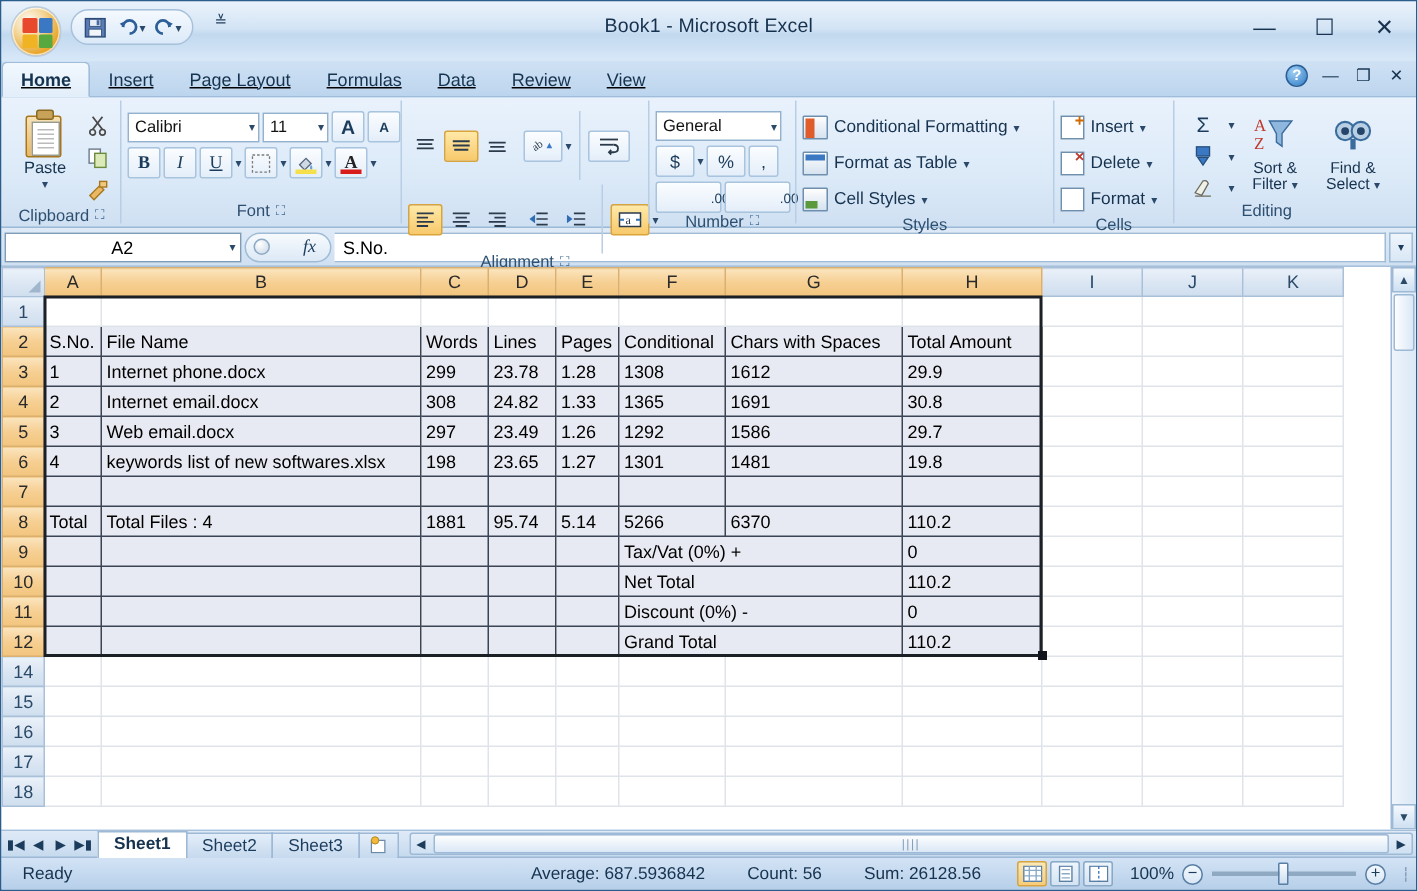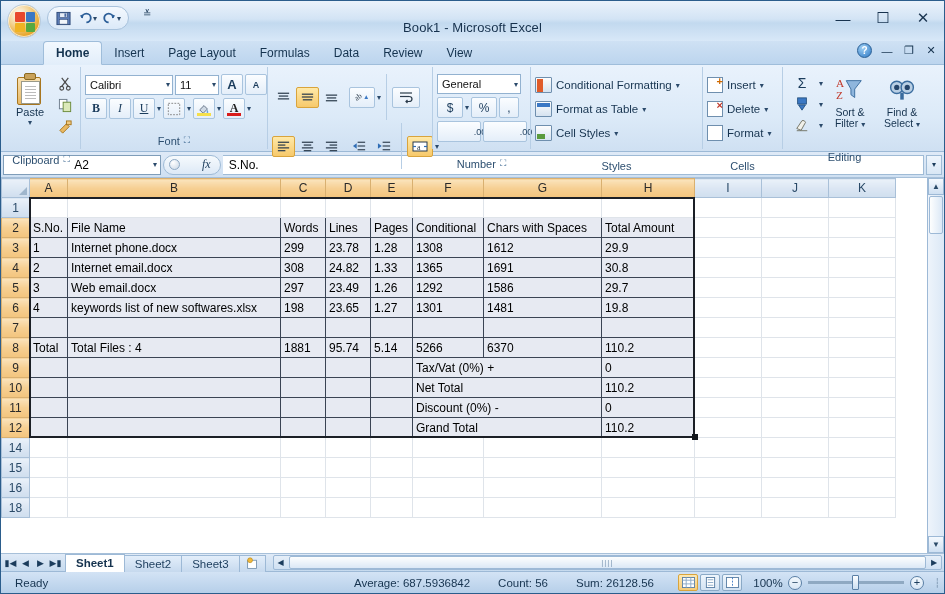--- a/index.html
+++ b/index.html
@@ -51,34 +51,34 @@
     padding: 0 7px 0 5px;
   }
   .qat-btn {
     width: 20px; height: 19px; display:flex; align-items:center; justify-content:center;
     border-radius: 2px; cursor: default;
   }
   .qat-caret { font-size: 8px; color:#2b4a6b; margin-left:-4px; }
   .qat-more { position:absolute; left:142px; top:7px; font-size:10px; color:#24405e;}
 
   .win-title {
-    position: absolute; left: 0; right: 0; top: 19px; text-align: center;
+    position: absolute; left: 0; right: 0; top: 8px; text-align: center;
     font-size: 13px; color: #16314d;
     letter-spacing: .1px;
   }
   .win-buttons { position:absolute; right: 6px; top: 4px; display:flex; gap:10px; }
   .win-btn { width: 30px; height: 26px; display:flex; align-items:center; justify-content:center;
              color:#18334f; font-size:15px; }
 
   
   .tabstrip {
     height: 24px; flex: none; position: relative;
     background: linear-gradient(to bottom,#cfe1f4,#bcd5ee);
     border-bottom: 1px solid #9fbdda;
-    display: flex; align-items: flex-end; padding-left: 42px;
+    display: flex; align-items: flex-end;  text-decoration: underline;
   }
   .tab {
     height: 23px; padding: 0 12px; display:flex; align-items:center;
     font-size: 12px; color: #15334f;
     border-radius: 4px 4px 0 0;
   }
   .tab.active {
     background: linear-gradient(to bottom,#f2f8fe,#e2eefa);
     border: 1px solid #9fbdda; border-bottom-color: #e2eefa;
     font-weight: bold; color:#14334f; margin-bottom:-1px; height:24px;
@@ -95,21 +95,21 @@
   
   .ribbon {
     height: 87px; flex: none;
     background: linear-gradient(to bottom,#e9f2fc 0%, #dceaf8 60%, #cfe0f2 100%);
     border-bottom: 1px solid #9cb9d6;
     display: flex; padding: 2px 0 0 1px; position: relative;
   }
   .rgroup {
     position: relative; height: 82px;
     padding: 2px 4px 0 4px;
-    display: flex; flex-direction: column; gap: 16px;
+    display: flex; flex-direction: column;
   }
   .rgroup + .rgroup { border-left: 1px solid #b7cee5; }
   .rg-body { flex:1; display:flex; align-items:flex-start; padding-top:2px; }
   .rg-title {
     height: 14px; text-align:center; font-size: 11px; color:#2d4f70;
     display:flex; align-items:flex-start; justify-content:center; gap:4px;
   }
   .dlg-launcher { font-size:9px; color:#3a6791; }
 
   .big-btn { width:54px; display:flex; flex-direction:column; align-items:center; padding-top:2px; }
@@ -1015,20 +1015,34 @@
             <td class="cell"></td>
         <td class="cell"></td>
             <td class="cell"></td>
         <td class="cell"></td>
             <td class="cell"></td>
         <td class="cell"></td>
             <td class="cell"></td>
         <td class="cell"></td>
       </tr>
       <tr>
+        <td class="rowhdr plain">17</td>
+        <td class="cell"></td>
+            <td class="cell"></td>
+        <td class="cell"></td>
+            <td class="cell"></td>
+        <td class="cell"></td>
+            <td class="cell"></td>
+        <td class="cell"></td>
+            <td class="cell"></td>
+        <td class="cell"></td>
+            <td class="cell"></td>
+        <td class="cell"></td>
+      </tr>
+      <tr>
         <td class="rowhdr plain">18</td>
         <td class="cell"></td>
             <td class="cell"></td>
         <td class="cell"></td>
             <td class="cell"></td>
         <td class="cell"></td>
             <td class="cell"></td>
         <td class="cell"></td>
             <td class="cell"></td>
         <td class="cell"></td>

